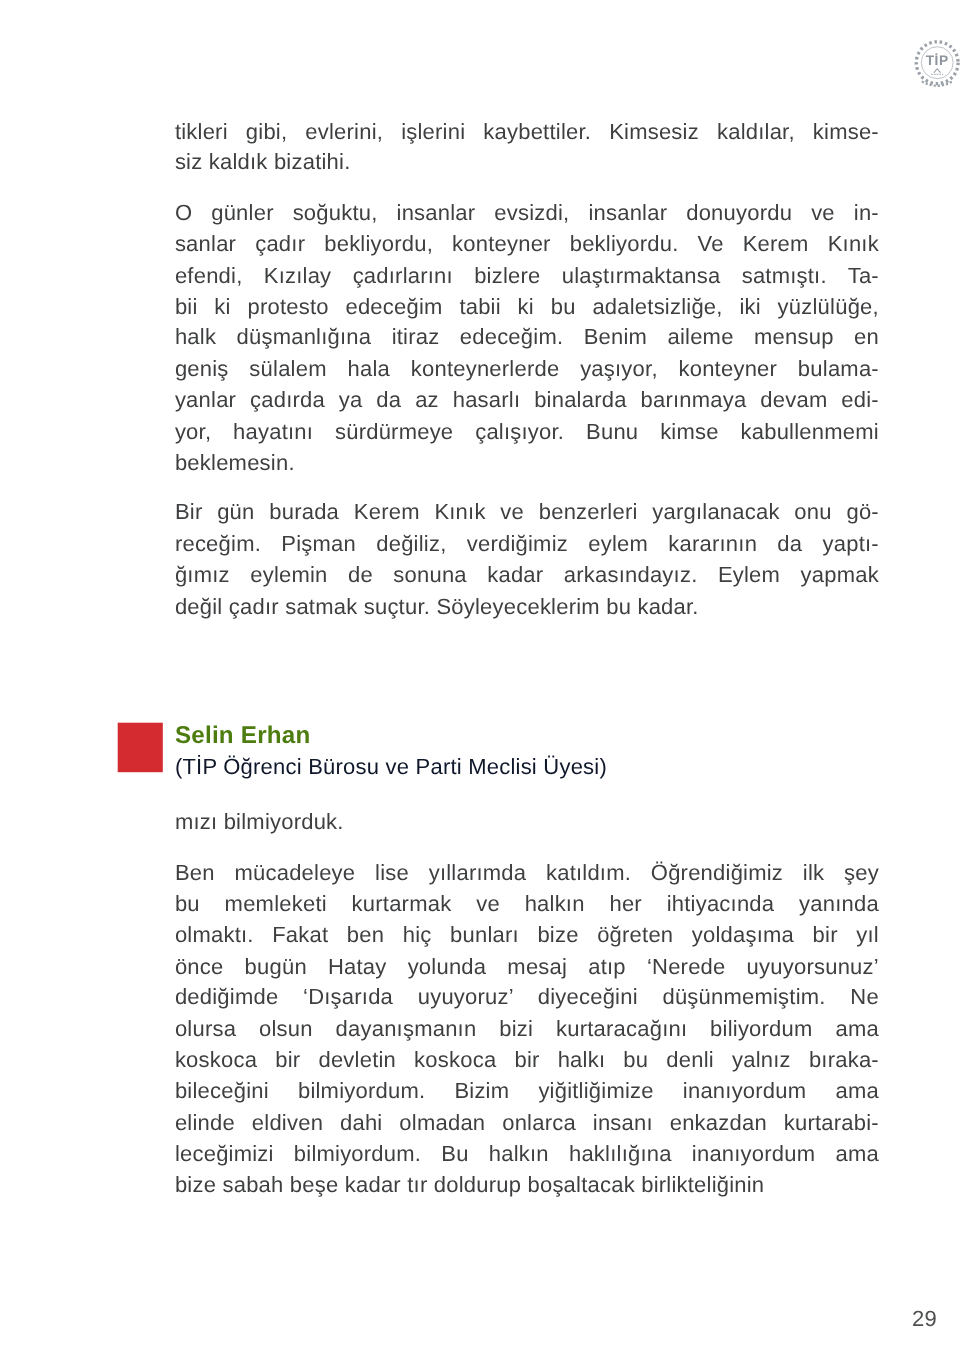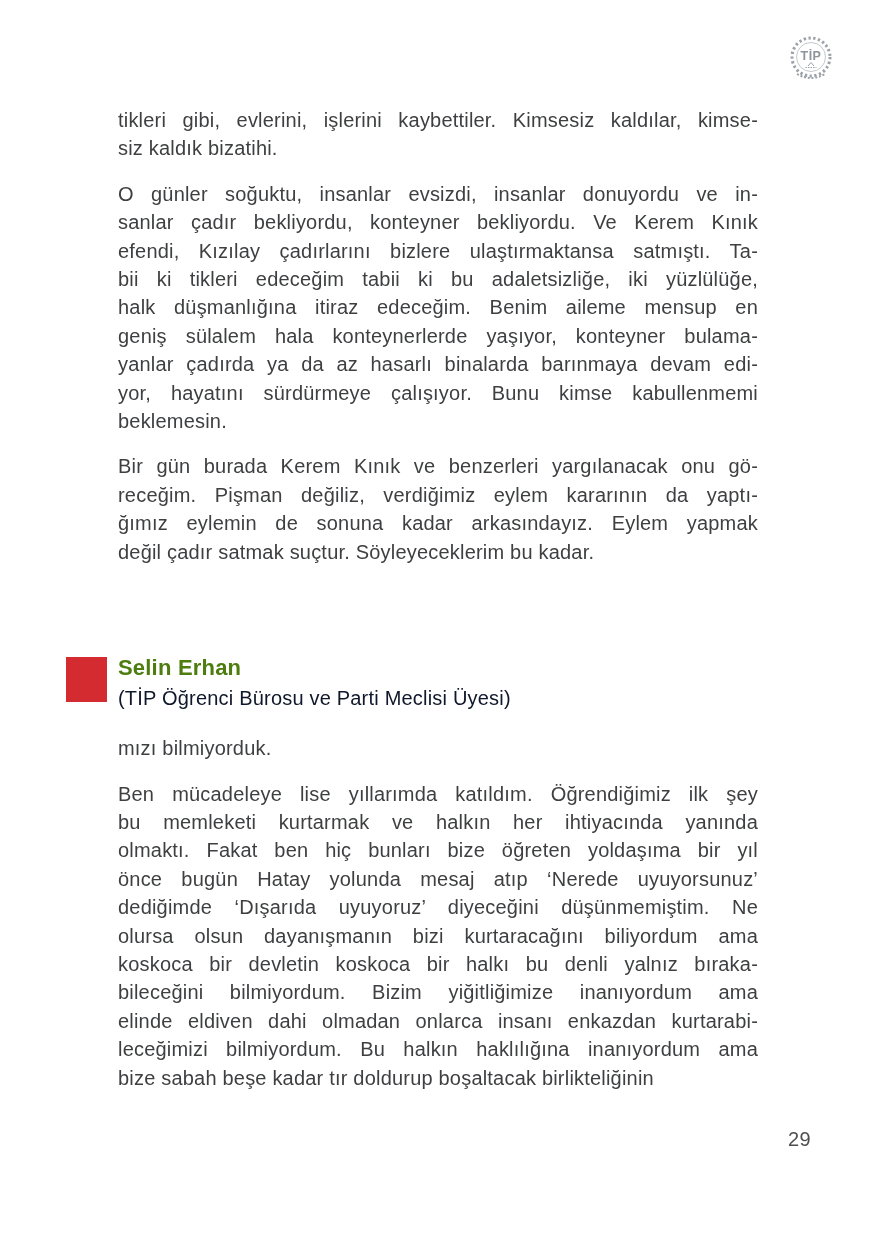--- a/index.html
+++ b/index.html
@@ -6,20 +6,21 @@
   html, body { background: #ffffff; }
   body {
     width: 877px; height: 1241px;
     font-family: "Liberation Sans", sans-serif;
     position: relative;
     overflow: hidden;
   }
   .page {
     position: absolute; inset: 0;
     background: #ffffff;
+    margin-left: 41px;
   }
   .logo {
     position: absolute;
     left: 782px; top: 30px;
     width: 58px; height: 58px;
   }
   .content {
     position: absolute;
     left: 118px; top: 106px;
     width: 640px;
@@ -56,21 +57,21 @@
     letter-spacing: 0.2px;
   }
   .speaker-title {
     font-size: 20px;
     color: #0f172a;
     line-height: 28px;
     margin-top: 2px;
   }
   .page-number {
     position: absolute;
-    left: 788px; top: 1128px;
+    left: 788px; top: 1188px;
     font-size: 20px;
     color: #4e4f51;
     letter-spacing: 0.3px;
   }
 </style>
 </head>
 <body>
 
 <div class="page">
 
@@ -93,21 +94,21 @@
 
     <div class="para">
         <div class="line">tikleri gibi, evlerini, işlerini kaybettiler. Kimsesiz kaldılar, kimse-</div>
         <div class="line last">siz kaldık bizatihi.</div>
       </div>
 
     <div class="para">
         <div class="line">O günler soğuktu, insanlar evsizdi, insanlar donuyordu ve in-</div>
         <div class="line">sanlar çadır bekliyordu, konteyner bekliyordu. Ve Kerem Kınık</div>
         <div class="line">efendi, Kızılay çadırlarını bizlere ulaştırmaktansa satmıştı. Ta-</div>
-        <div class="line">bii ki tikleri edeceğim tabii ki bu adaletsizliğe, iki yüzlülüğe,</div>
+        <div class="line">bii ki protesto edeceğim tabii ki bu adaletsizliğe, iki yüzlülüğe,</div>
         <div class="line">halk düşmanlığına itiraz edeceğim. Benim aileme mensup en</div>
         <div class="line">geniş sülalem hala konteynerlerde yaşıyor, konteyner bulama-</div>
         <div class="line">yanlar çadırda ya da az hasarlı binalarda barınmaya devam edi-</div>
         <div class="line">yor, hayatını sürdürmeye çalışıyor. Bunu kimse kabullenmemi</div>
         <div class="line last">beklemesin.</div>
       </div>
 
     <div class="para">
         <div class="line">Bir gün burada Kerem Kınık ve benzerleri yargılanacak onu gö-</div>
         <div class="line">receğim. Pişman değiliz, verdiğimiz eylem kararının da yaptı-</div>

